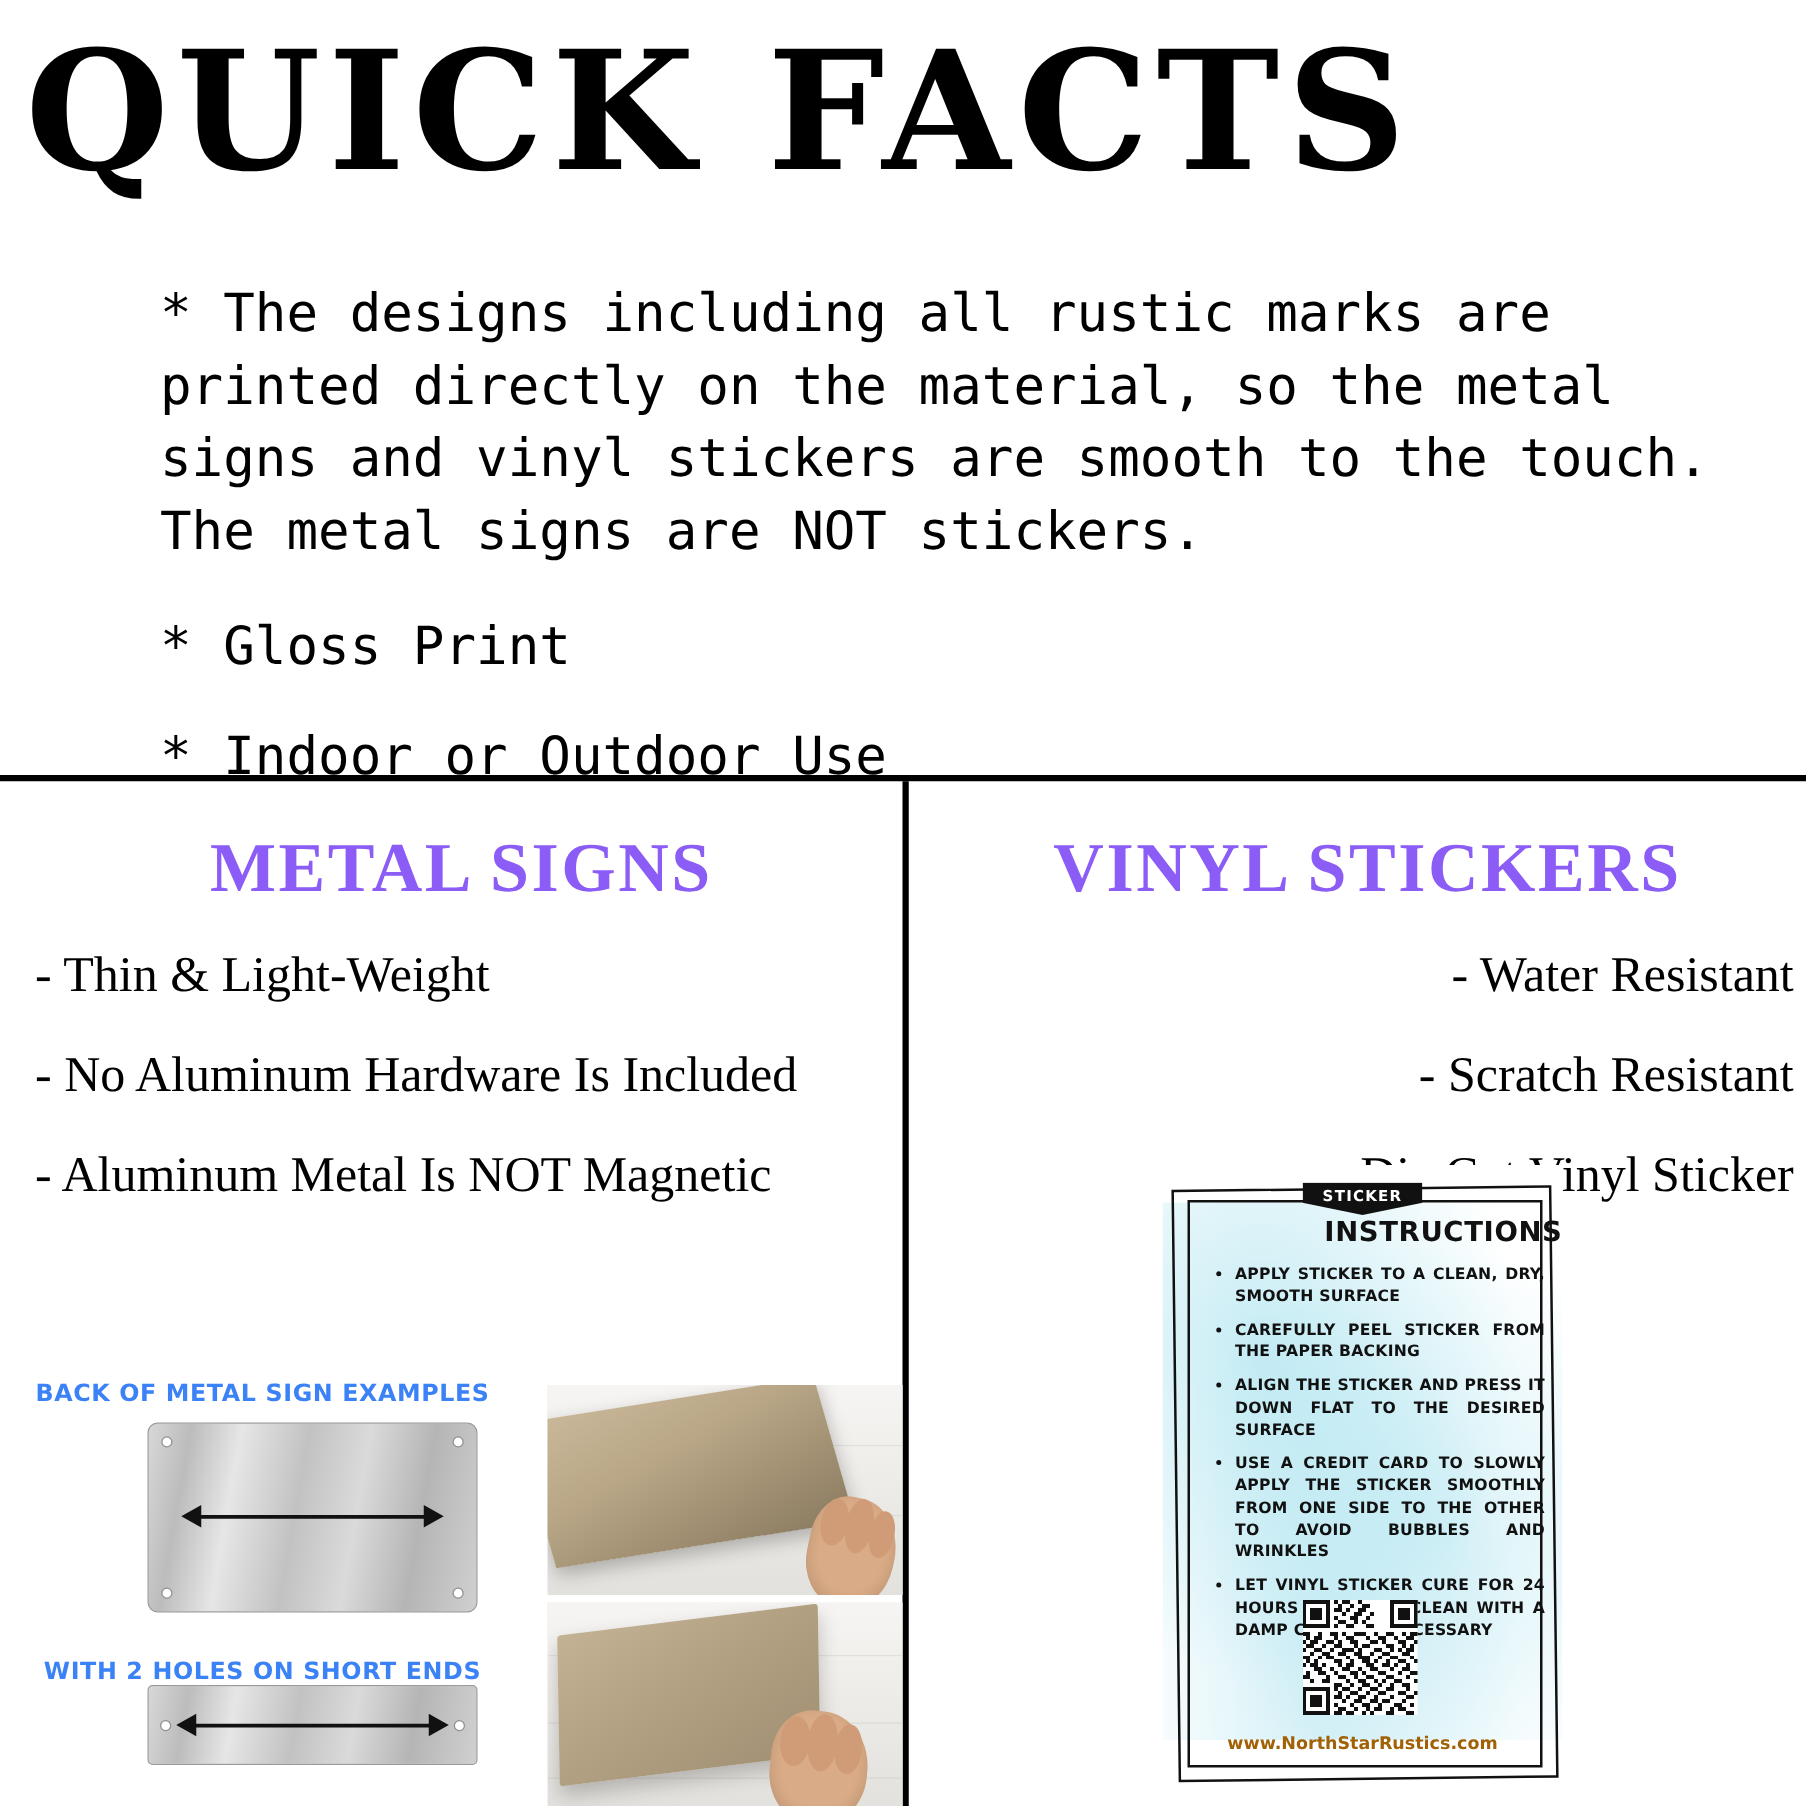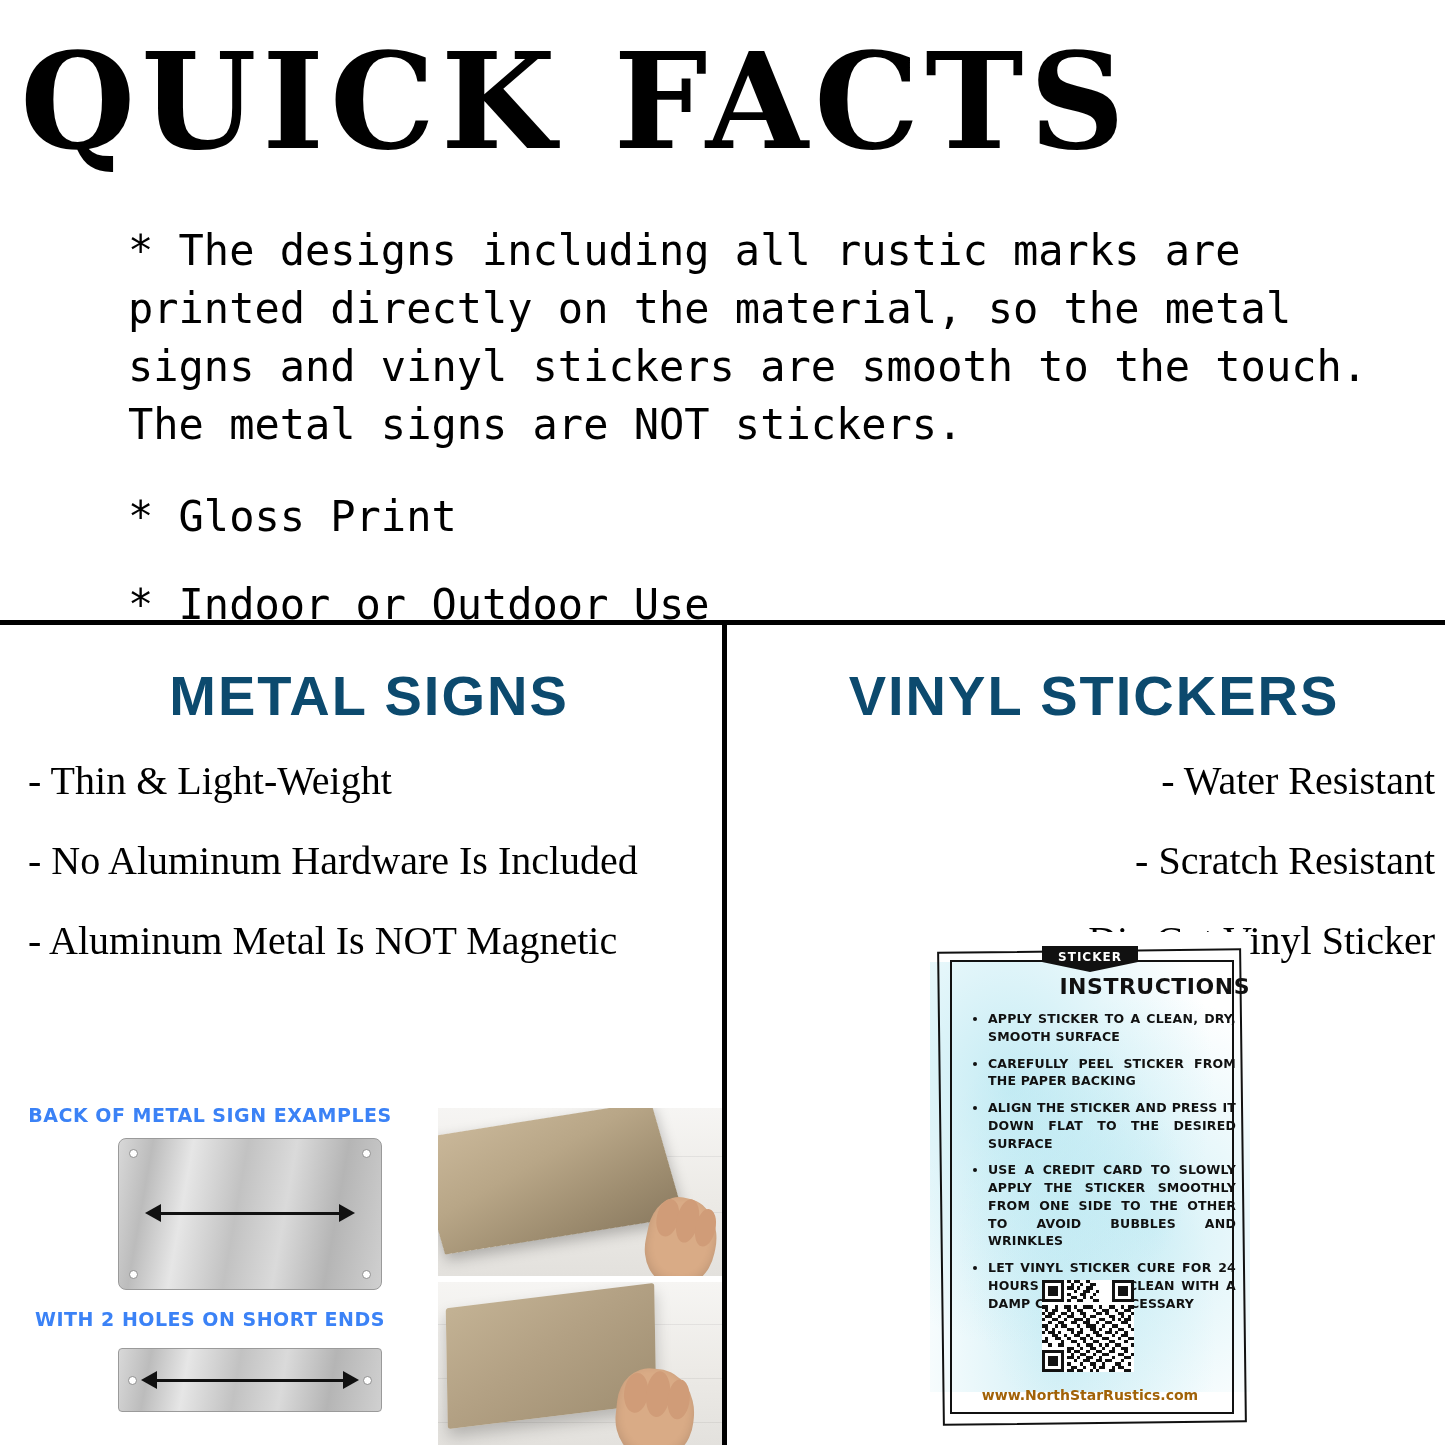--- a/index.html
+++ b/index.html
@@ -22,21 +22,21 @@
   .top-section {
     position: absolute;
     left: 0; top: 0;
     width: 1445px;
     height: 622px;
     box-sizing: border-box;
   }
   .main-title {
     position: absolute;
     left: 0;
-    top: 36px;
+    top: 24px;
     width: 1151px;
     text-align: center;
     font-family: "DejaVu Serif", serif;
     font-weight: bold;
     font-size: 132px;
     letter-spacing: 6px;
     color: #000000;
     line-height: 1.0;
     white-space: nowrap;
   }
@@ -84,25 +84,25 @@
     top: 625px;
     width: 722px;
     height: 820px;
     box-sizing: border-box;
   }
   .col-left { left: 0; }
   .col-right { left: 727px; width: 718px; }
 
   .col-title {
     text-align: center;
-    font-family: Liberation Sans, sans-serif;
+    font-family: Liberation Serif, serif;
     font-weight: bold;
     font-size: 56px;
     letter-spacing: 2px;
-    color: #0c4a6e;
+    color: #8b5cf6;
     margin-top: 38px;
     white-space: nowrap;
     margin-left: 16px;
   }
   .bullet {
     font-family: Liberation Serif, serif;
     font-size: 40px;
     line-height: 1.35;
     color: #000000;
     margin-top: 26px;
@@ -123,21 +123,21 @@
     text-align: center;
     font-family: "DejaVu Sans", sans-serif;
     font-weight: bold;
     font-size: 19px;
     letter-spacing: 0.5px;
     color: #3b82f6;
     width: 420px;
     left: 0;
   }
   .cap-1 { top: 14px; }
-  .cap-2 { top: 218px; }
+  .cap-2 { top: 236px; }
 
   .plate {
     position: absolute;
     background: linear-gradient(100deg,#d8d8d8 0%,#bcbcbc 12%,#e6e6e6 26%,#c2c2c2 45%,#dadada 62%,#b5b5b5 80%,#d0d0d0 100%);
     border: 1px solid #9a9a9a;
   }
   .plate-big {
     left: 118px;
     top: 48px;
     width: 262px;

